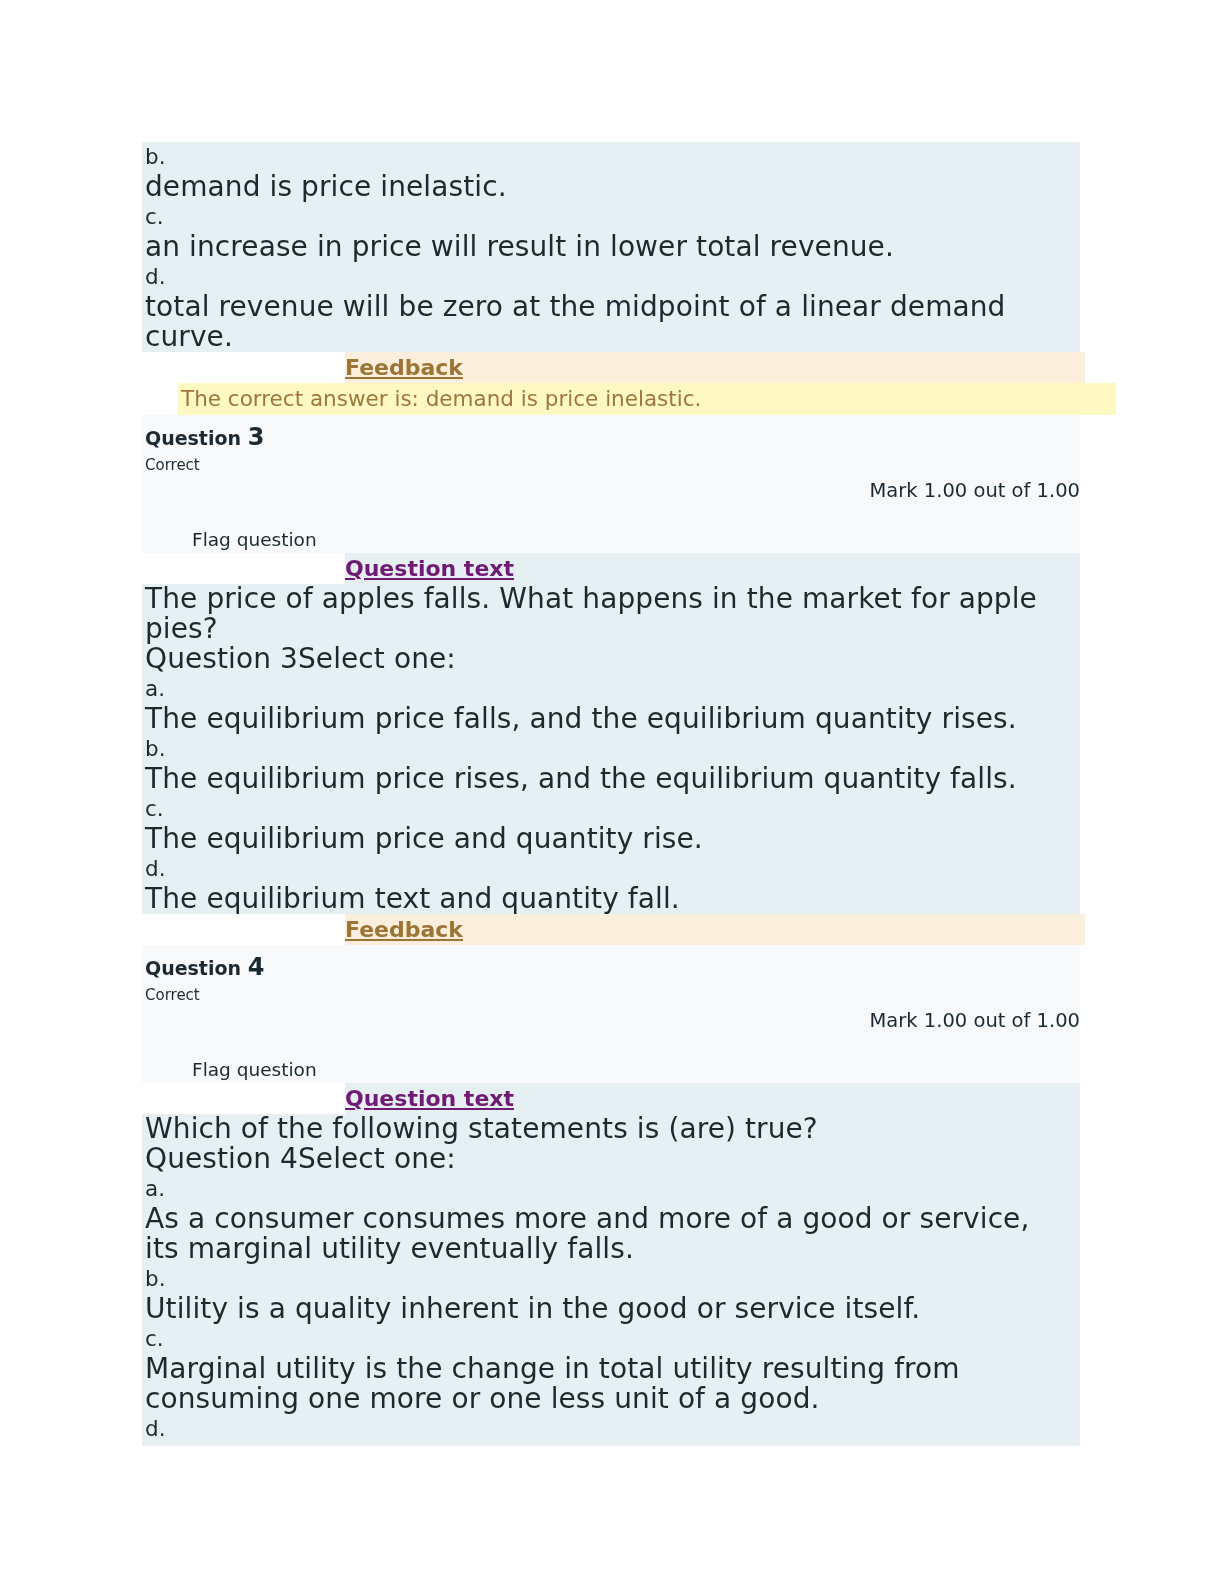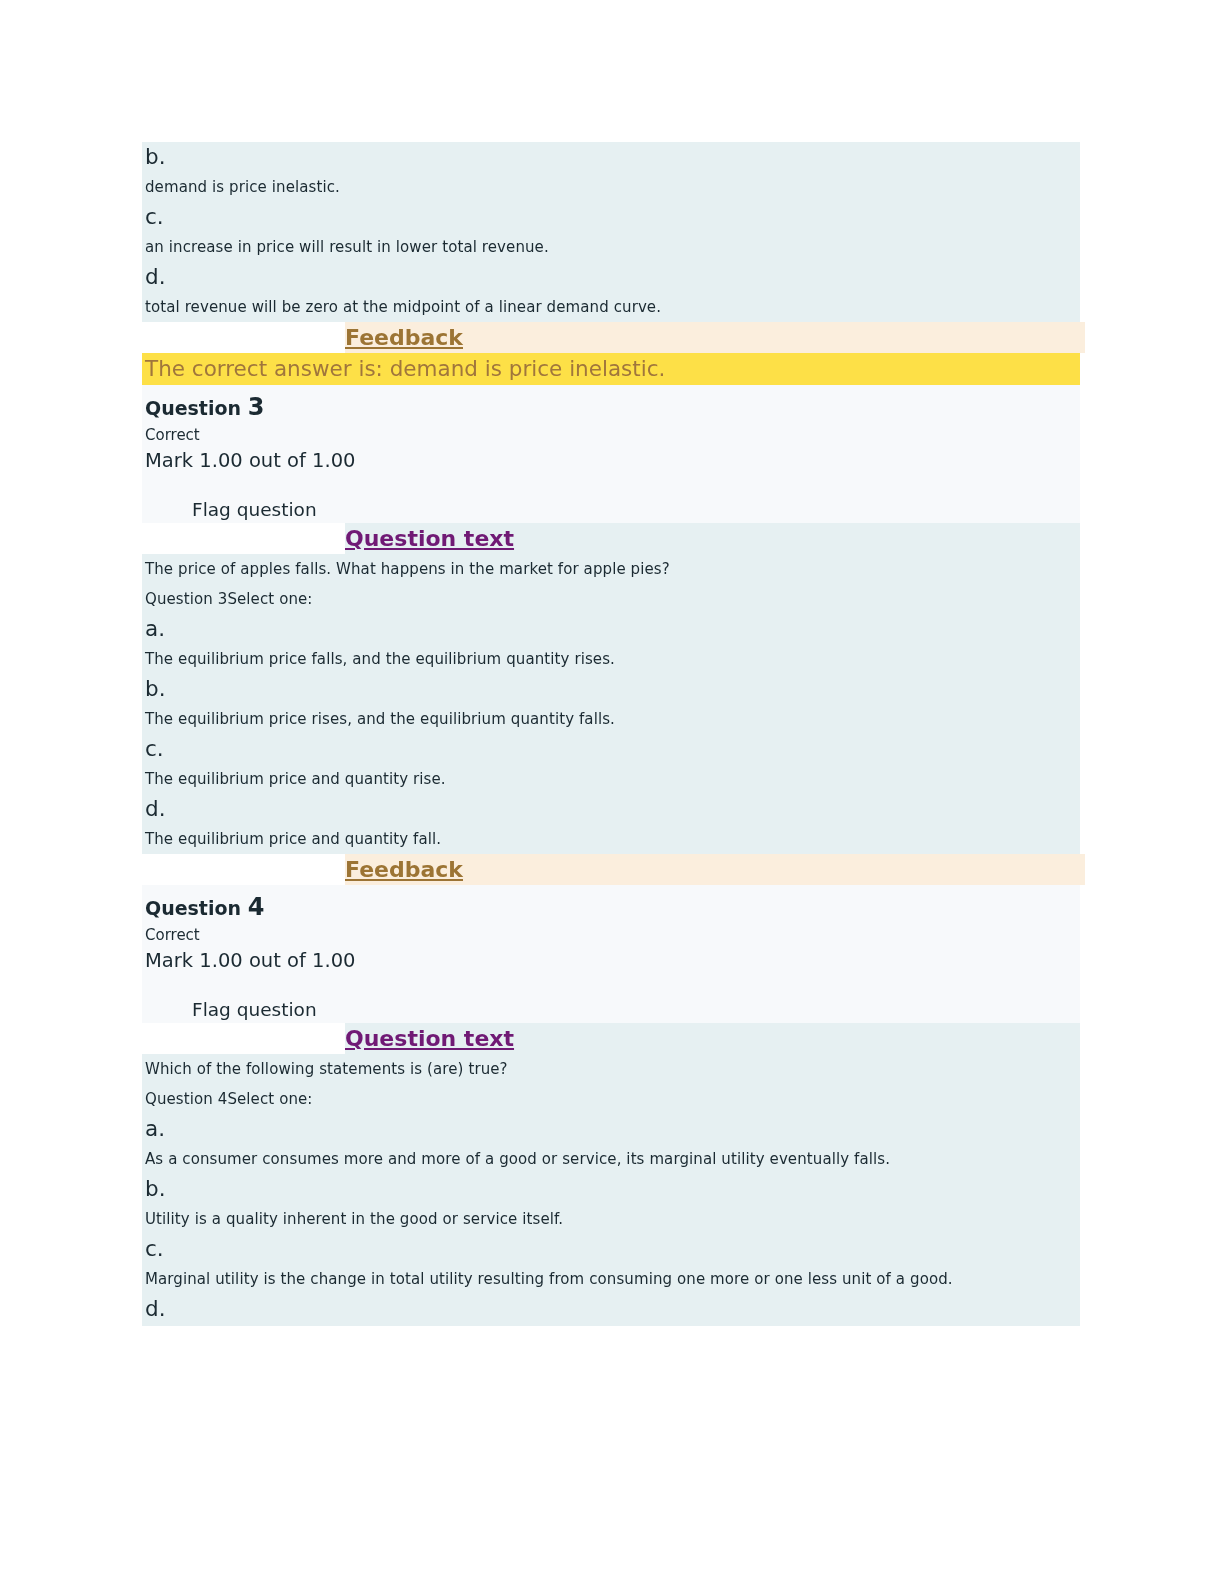--- a/index.html
+++ b/index.html
@@ -31,25 +31,25 @@
   }
 
   .blk {
     width: 938px;
     box-sizing: border-box;
   }
 
   
   .bg-blue   { background: #e6f0f2; }
   .bg-grey   { background: #f7f9fb; }
-  .bg-orange { background: #fde047; }
+  .bg-orange { background: #fef9c3; margin-left: 36px; }
 
   
   .line {
-    font-size: 15px;
+    font-size: 28px;
     line-height: 30px;
     padding: 0 0 0 3px;
     white-space: pre-wrap;
     letter-spacing: 0.1px;
   }
 
   .line.wrap {
     padding-right: 8px;
   }
 
@@ -113,20 +113,21 @@
   }
   .qhead-state {
     font-size: 15px;
     line-height: 26px;
     color: #1b2a32;
   }
   .qhead-mark {
     font-size: 19.5px;
     line-height: 26px;
     color: #1b2a32;
+    text-align: right;
   }
   .qhead-flag {
     font-size: 18.5px;
     line-height: 26px;
     color: #1b2a32;
     padding-left: 47px;
     padding-top: 23px;
     padding-bottom: 0;
   }
 
@@ -176,21 +177,21 @@
       <div class="opt-letter">a.</div>
       <div class="line">The equilibrium price falls, and the equilibrium quantity rises.</div>
 
       <div class="opt-letter">b.</div>
       <div class="line">The equilibrium price rises, and the equilibrium quantity falls.</div>
 
       <div class="opt-letter">c.</div>
       <div class="line">The equilibrium price and quantity rise.</div>
 
       <div class="opt-letter">d.</div>
-      <div class="line">The equilibrium price and quantity fall.</div>
+      <div class="line">The equilibrium text and quantity fall.</div>
     </div>
 
     <div class="hdr-row">
       <div class="hdr-fill orange"></div>
       <div class="hdr-label feedback">Feedback</div>
     </div>
 
     <div class="blk bg-grey qhead">
       <div class="qhead-title"><span>Question</span> <span class="qnum">4</span></div>
       <div class="qhead-state">Correct</div>

